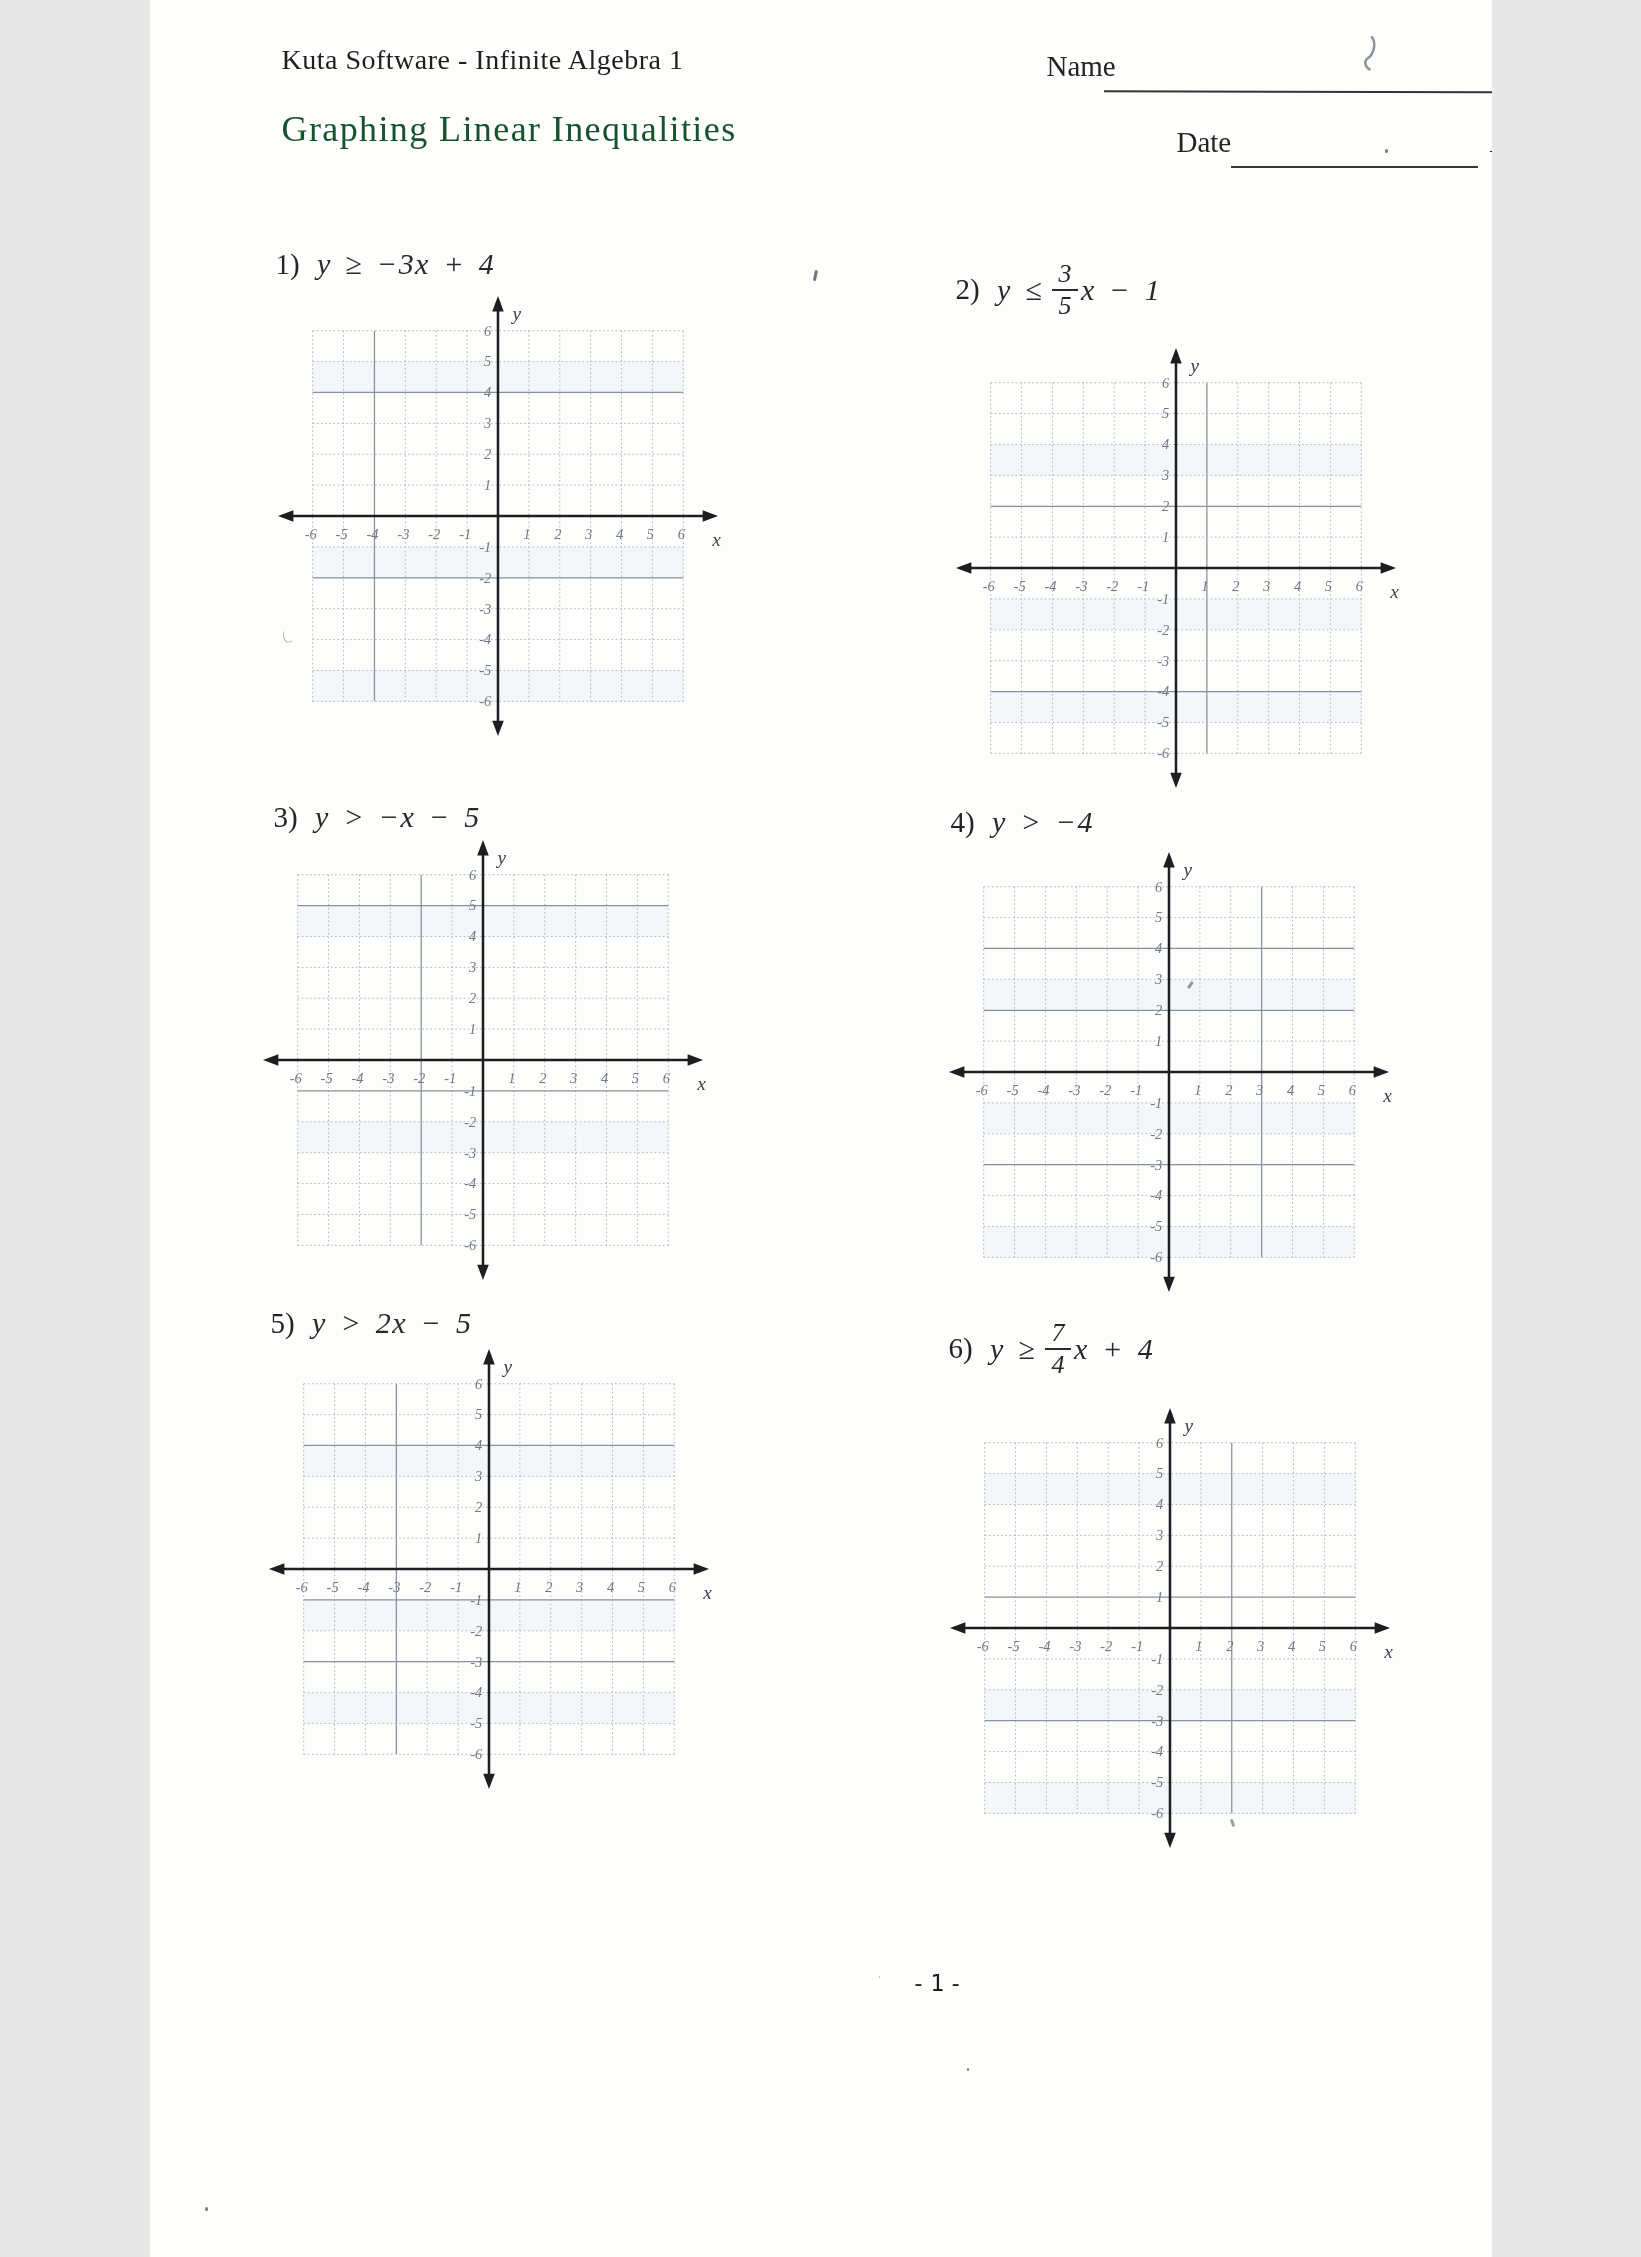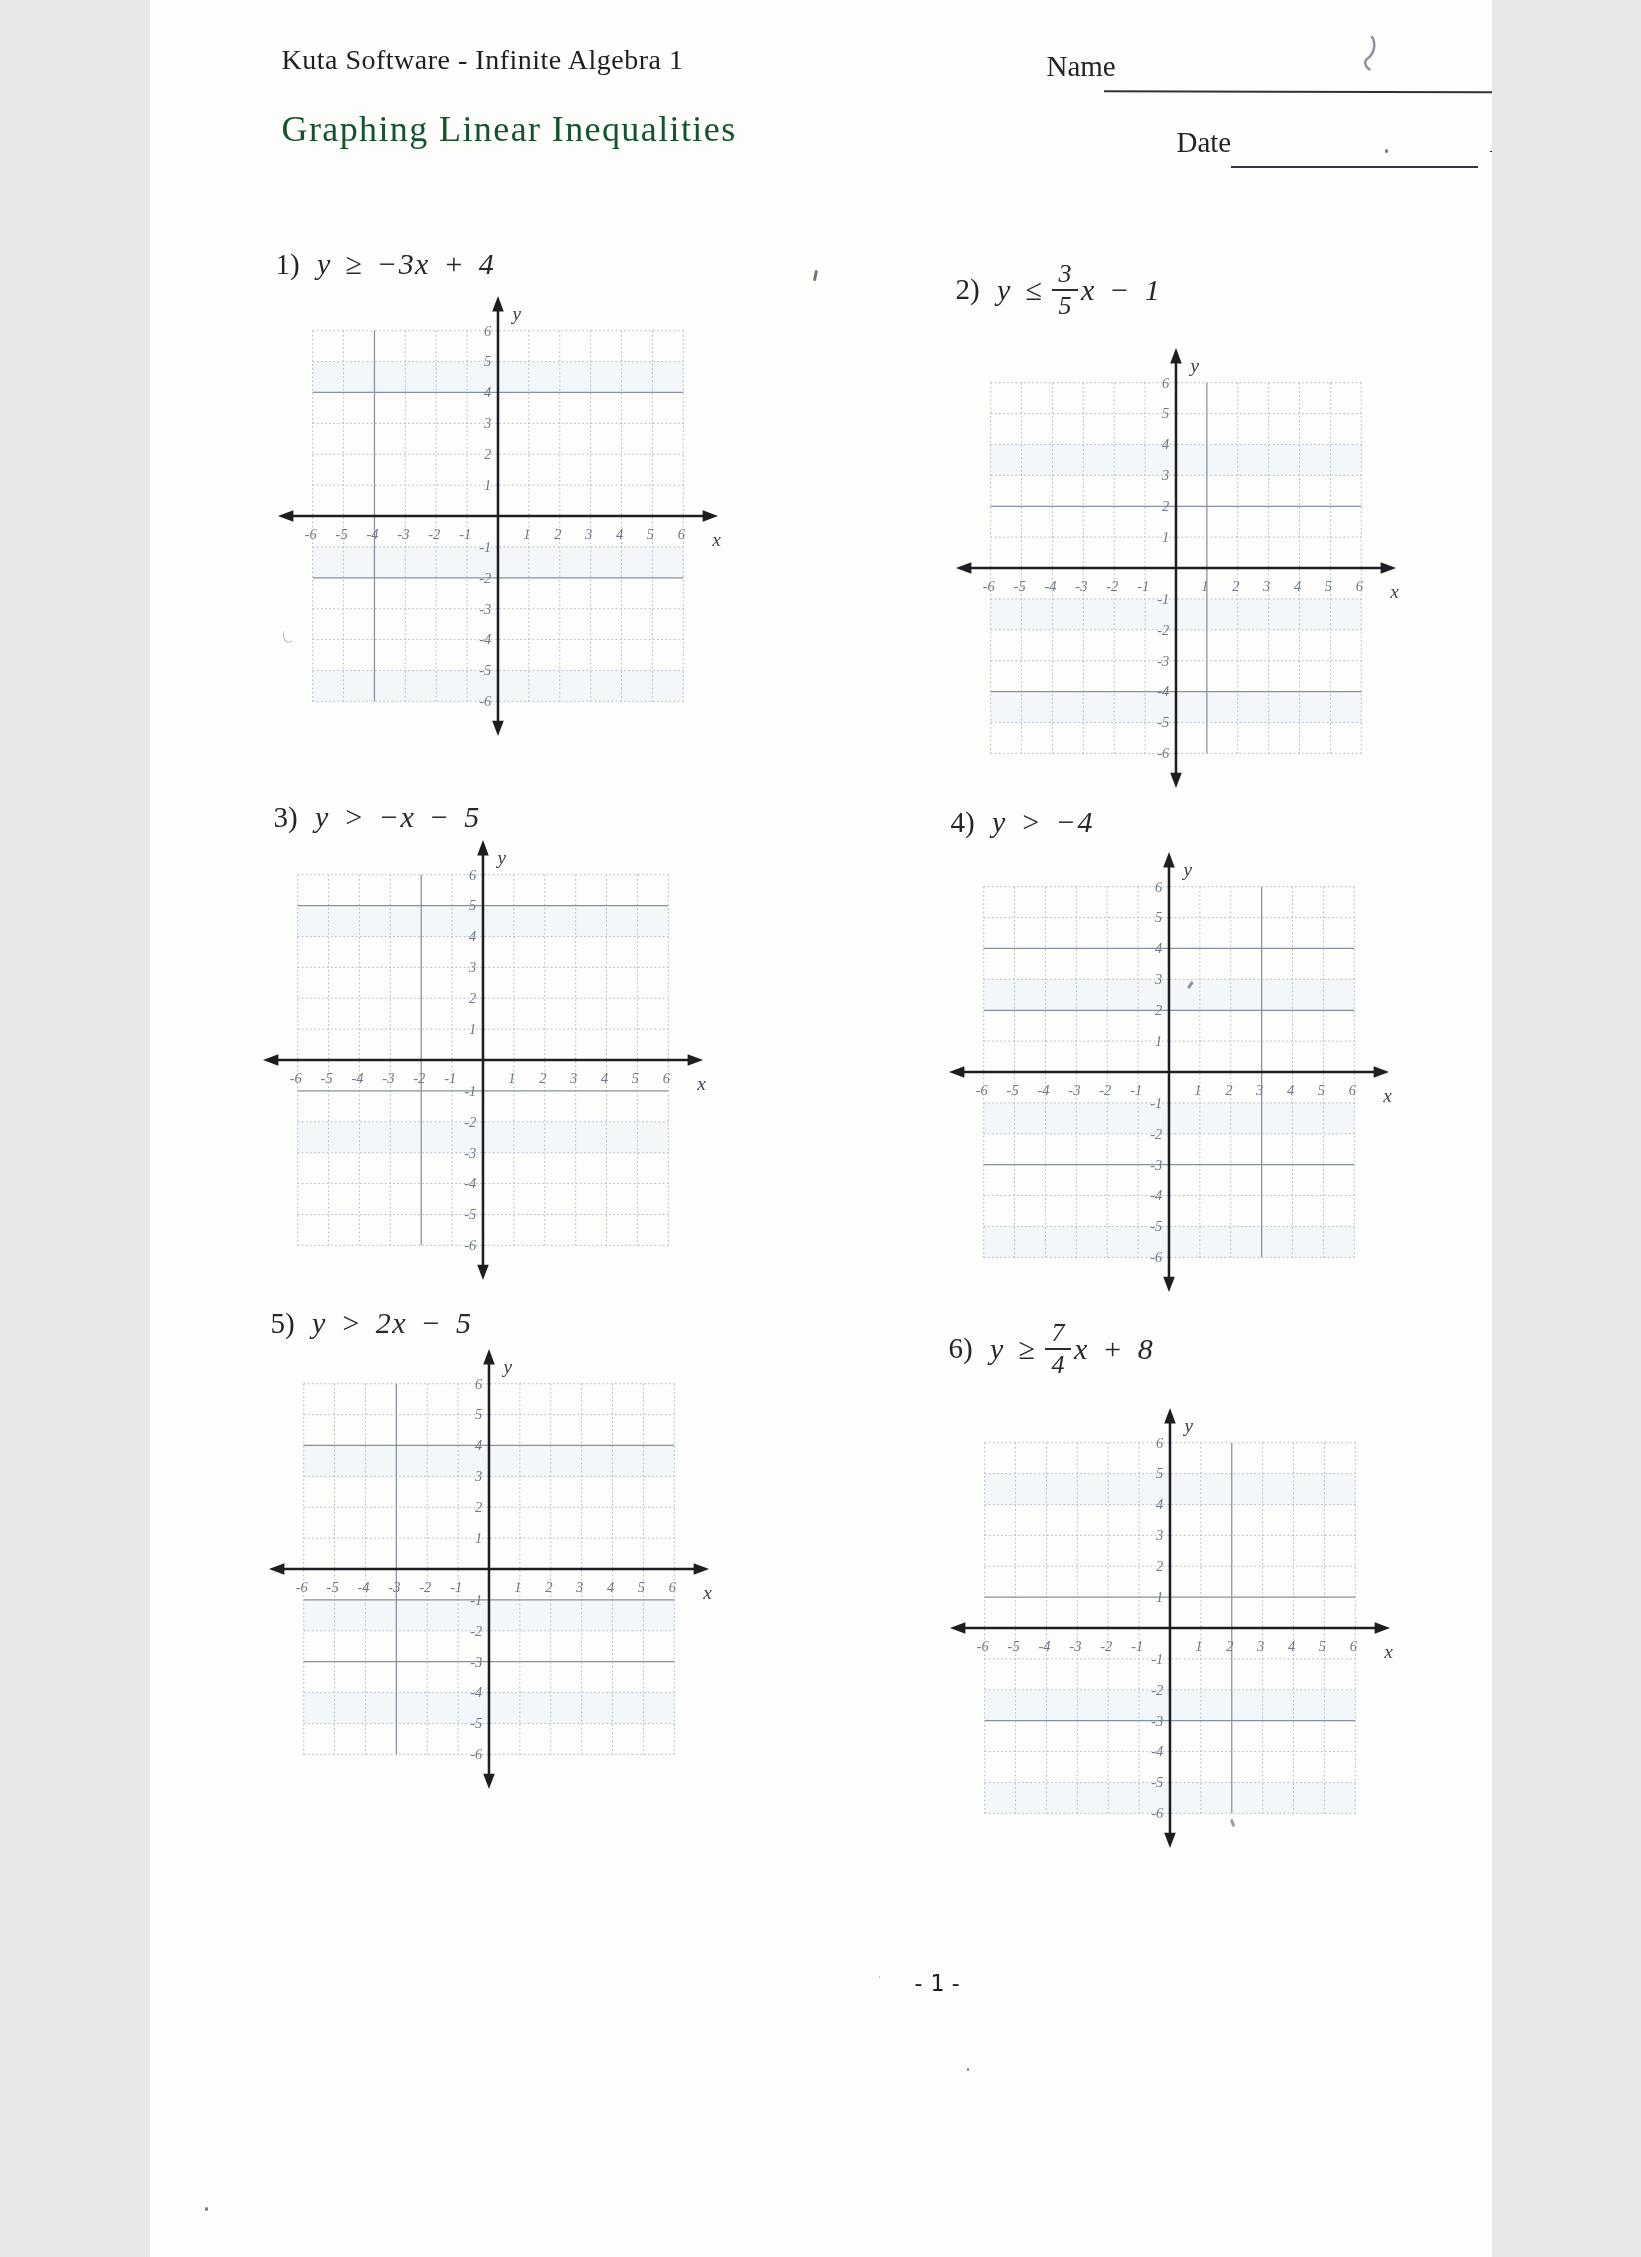--- a/index.html
+++ b/index.html
@@ -403,21 +403,21 @@
           <text x="223" y="267" text-anchor="end">-1</text>
           <text x="223" y="299" text-anchor="end">-2</text>
           <text x="223" y="331" text-anchor="end">-3</text>
           <text x="223" y="363" text-anchor="end">-4</text>
           <text x="223" y="395" text-anchor="end">-5</text>
           <text x="223" y="427" text-anchor="end">-6</text>
         </g>
         <text font-family="Liberation Serif, serif" x="452" y="261" font-size="20" font-style="italic" fill="#3c424c">x</text>
         <text font-family="Liberation Serif, serif" x="245" y="27" font-size="20" font-style="italic" fill="#3c424c">y</text>
       </svg>
-      <div class="problem" style="left:799px;top:1306px;height:85px"><span class="pnum">6)</span><span class="expr">y ≥</span><span class="frac"><span class="fnum">7</span><span class="fbar"></span><span class="fden">4</span></span><span class="expr">x + 8</span></div>
+      <div class="problem" style="left:799px;top:1306px;height:85px"><span class="pnum">6)</span><span class="expr">y ≥</span><span class="frac"><span class="fnum">7</span><span class="fbar"></span><span class="fden">4</span></span><span class="expr">x + 4</span></div>
       <svg class="grid" style="left:798px;top:1406px" width="471" height="446" viewBox="0 0 488 462">
         <rect x="38" y="70" width="384" height="32" fill="#eaf2f7" opacity="0.5"></rect>
         <rect x="38" y="294" width="384" height="32" fill="#eaf2f7" opacity="0.5"></rect>
         <rect x="38" y="390" width="384" height="32" fill="#eaf2f7" opacity="0.5"></rect>
         <g>
           <line x1="38" y1="38" x2="38" y2="422" stroke="#adb6c1" stroke-width="1" stroke-dasharray="1.7 2.6"></line>
           <line x1="70" y1="38" x2="70" y2="422" stroke="#adb6c1" stroke-width="1" stroke-dasharray="1.7 2.6"></line>
           <line x1="102" y1="38" x2="102" y2="422" stroke="#adb6c1" stroke-width="1" stroke-dasharray="1.7 2.6"></line>
           <line x1="134" y1="38" x2="134" y2="422" stroke="#adb6c1" stroke-width="1" stroke-dasharray="1.7 2.6"></line>
           <line x1="166" y1="38" x2="166" y2="422" stroke="#adb6c1" stroke-width="1" stroke-dasharray="1.7 2.6"></line>

